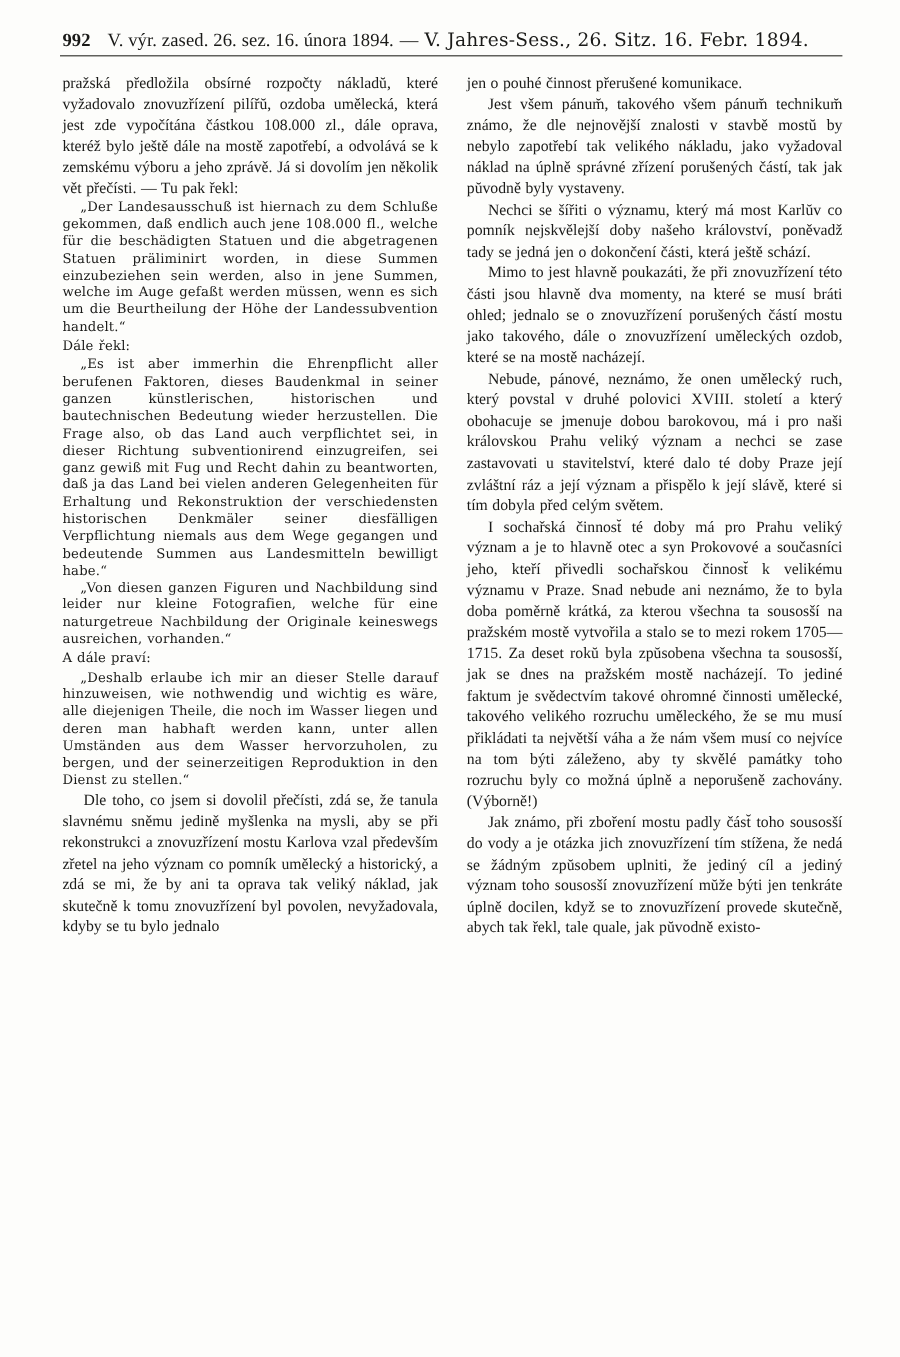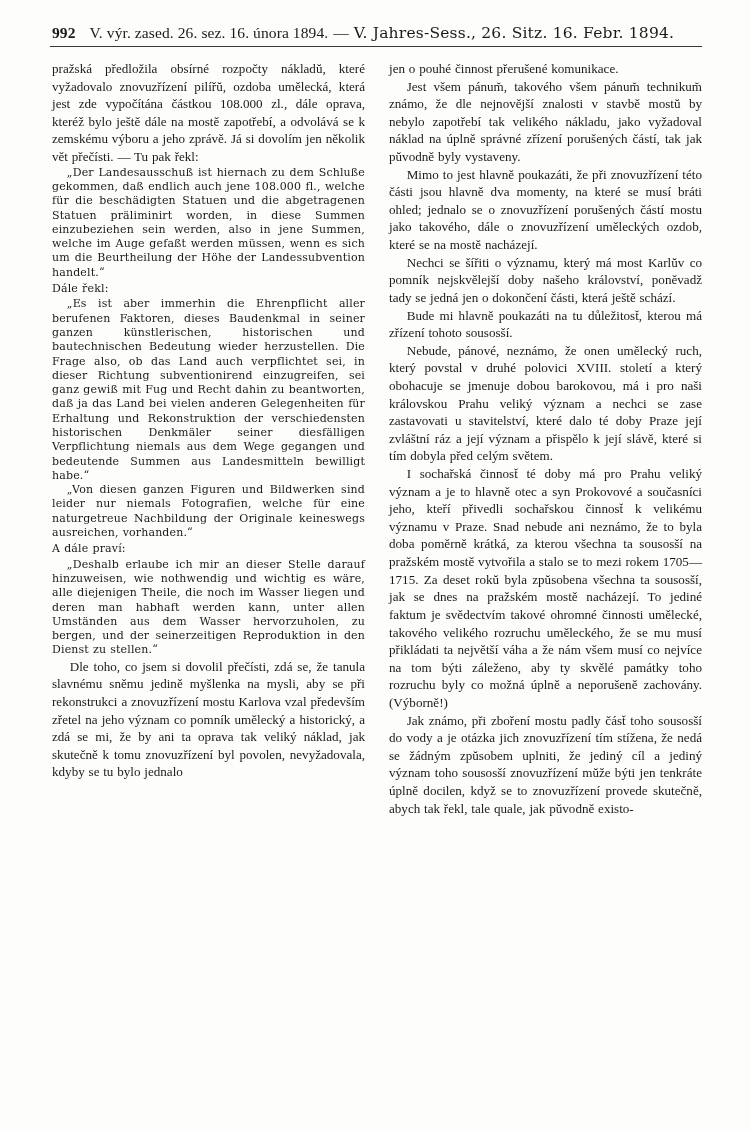--- a/index.html
+++ b/index.html
@@ -100,30 +100,29 @@
   <div class="running-head">
     <span class="pagenum">992</span><span class="rh-czech">V. výr. zased. 26. sez. 16. února 1894.</span><span class="rh-dash">—</span><span class="rh-german">V. Jahres-Sess., 26. Sitz. 16. Febr. 1894.</span>
   </div>
   <div class="rule"></div>
 
   <div class="col left">
     <p class="noindent">pražská předložila obsírné rozpočty nákladŭ, které vyžadovalo znovuzřízení pilířŭ, ozdoba umělecká, která jest zde vypočítána částkou 108.000 zl., dále oprava, kteréž bylo ještě dále na mostě zapotřebí, a odvolává se k zemskému výboru a jeho zprávě. Já si dovolím jen několik vět přečísti. — Tu pak řekl:</p>
     <p class="fraktur">„Der Landesausschuß ist hiernach zu dem Schluße gekommen, daß endlich auch jene 108.000 fl., welche für die beschädigten Statuen und die abgetragenen Statuen präliminirt worden, in diese Summen einzubeziehen sein werden, also in jene Summen, welche im Auge gefaßt werden müssen, wenn es sich um die Beurtheilung der Höhe der Landessubvention handelt.“</p>
     <p class="center fraktur">Dále řekl:</p>
     <p class="fraktur">„Es ist aber immerhin die Ehrenpflicht aller berufenen Faktoren, dieses Baudenkmal in seiner ganzen künstlerischen, historischen und bautechnischen Bedeutung wieder herzustellen. Die Frage also, ob das Land auch verpflichtet sei, in dieser Richtung subventionirend einzugreifen, sei ganz gewiß mit Fug und Recht dahin zu beantworten, daß ja das Land bei vielen anderen Gelegenheiten für Erhaltung und Rekonstruktion der verschiedensten historischen Denkmäler seiner diesfälligen Verpflichtung niemals aus dem Wege gegangen und bedeutende Summen aus Landesmitteln bewilligt habe.“</p>
-    <p class="fraktur">„Von diesen ganzen Figuren und Bildwerken sind leider nur niemals Fotografien, welche für eine naturgetreue Nachbildung der Originale keineswegs ausreichen, vorhanden.“</p>
+    <p class="fraktur">„Von diesen ganzen Figuren und Nachbildung sind leider nur kleine Fotografien, welche für eine naturgetreue Nachbildung der Originale keineswegs ausreichen, vorhanden.“</p>
     <p class="center fraktur">A dále praví:</p>
     <p class="fraktur">„Deshalb erlaube ich mir an dieser Stelle darauf hinzuweisen, wie nothwendig und wichtig es wäre, alle diejenigen Theile, die noch im Wasser liegen und deren man habhaft werden kann, unter allen Umständen aus dem Wasser hervorzuholen, zu bergen, und der seinerzeitigen Reproduktion in den Dienst zu stellen.“</p>
     <p>Dle toho, co jsem si dovolil přečísti, zdá se, že tanula slavnému sněmu jedině myšlenka na mysli, aby se při rekonstrukci a znovuzřízení mostu Karlova vzal především zřetel na jeho význam co pomník umělecký a historický, a zdá se mi, že by ani ta oprava tak veliký náklad, jak skutečně k tomu znovuzřízení byl povolen, nevyžadovala, kdyby se tu bylo jednalo</p>
   </div>
 
   <div class="col right">
     <p class="noindent">jen o pouhé činnost přerušené komunikace.</p>
     <p>Jest všem pánum̆, takového všem pánum̆ technikum̆ známo, že dle nejnovější znalosti v stavbě mostŭ by nebylo zapotřebí tak velikého nákladu, jako vyžadoval náklad na úplně správné zřízení porušených částí, tak jak pŭvodně byly vystaveny.</p>
+    <p>Nechci se šířiti o významu, který má most Karlŭv co pomník nejskvělejší doby našeho království, poněvadž tady se jedná jen o dokončení části, která ještě schází.</p>
     <p>Mimo to jest hlavně poukazáti, že při znovuzřízení této části jsou hlavně dva momenty, na které se musí bráti ohled; jednalo se o znovuzřízení porušených částí mostu jako takového, dále o znovuzřízení uměleckých ozdob, které se na mostě nacházejí.</p>
-    <p>Nechci se šířiti o významu, který má most Karlŭv co pomník nejskvělejší doby našeho království, poněvadž tady se jedná jen o dokončení části, která ještě schází.</p>
-    <p>Bude mi hlavně poukazáti na tu důležitost̆, kterou má zřízení tohoto sousosší.</p>
     <p>Nebude, pánové, neznámo, že onen umělecký ruch, který povstal v druhé polovici XVIII. století a který obohacuje se jmenuje dobou barokovou, má i pro naši královskou Prahu veliký význam a nechci se zase zastavovati u stavitelství, které dalo té doby Praze její zvláštní ráz a její význam a přispělo k její slávě, které si tím dobyla před celým světem.</p>
     <p>I sochařská činnost̆ té doby má pro Prahu veliký význam a je to hlavně otec a syn Prokovové a současníci jeho, kteří přivedli sochařskou činnost̆ k velikému významu v Praze. Snad nebude ani neznámo, že to byla doba poměrně krátká, za kterou všechna ta sousosší na pražském mostě vytvořila a stalo se to mezi rokem 1705—1715. Za deset rokŭ byla zpŭsobena všechna ta sousosší, jak se dnes na pražském mostě nacházejí. To jediné faktum je svědectvím takové ohromné činnosti umělecké, takového velikého rozruchu uměleckého, že se mu musí přikládati ta největší váha a že nám všem musí co nejvíce na tom býti záleženo, aby ty skvělé památky toho rozruchu byly co možná úplně a neporušeně zachovány. (Výborně!)</p>
     <p>Jak známo, při zboření mostu padly část̆ toho sousosší do vody a je otázka jich znovuzřízení tím stížena, že nedá se žádným zpŭsobem uplniti, že jediný cíl a jediný význam toho sousosší znovuzřízení mŭže býti jen tenkráte úplně docilen, když se to znovuzřízení provede skutečně, abych tak řekl, tale quale, jak pŭvodně existo-</p>
   </div>
 
 </div>
 
 </body></html>

